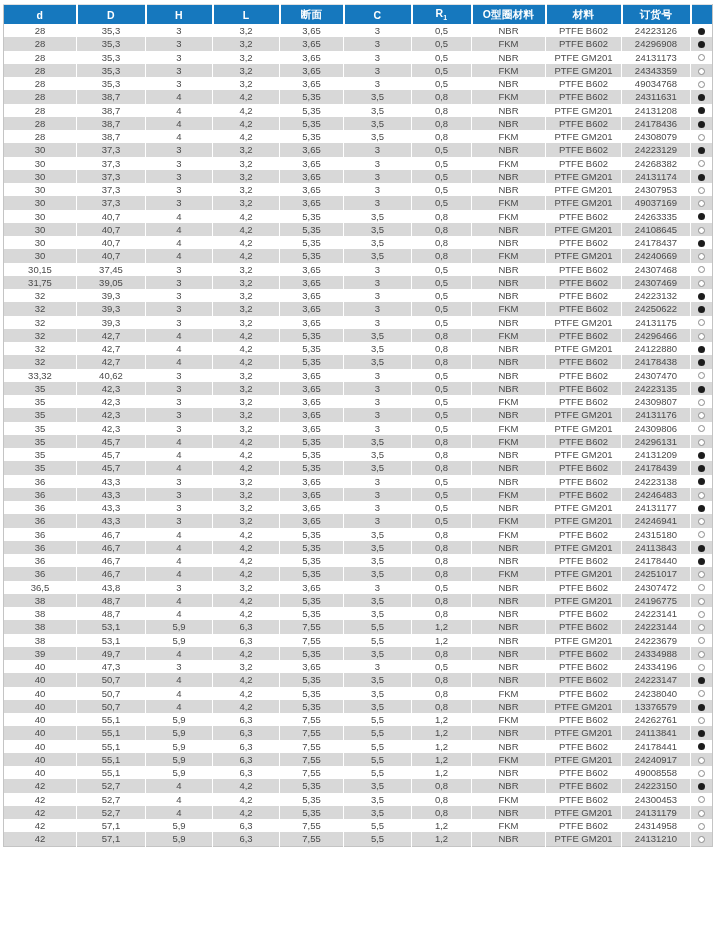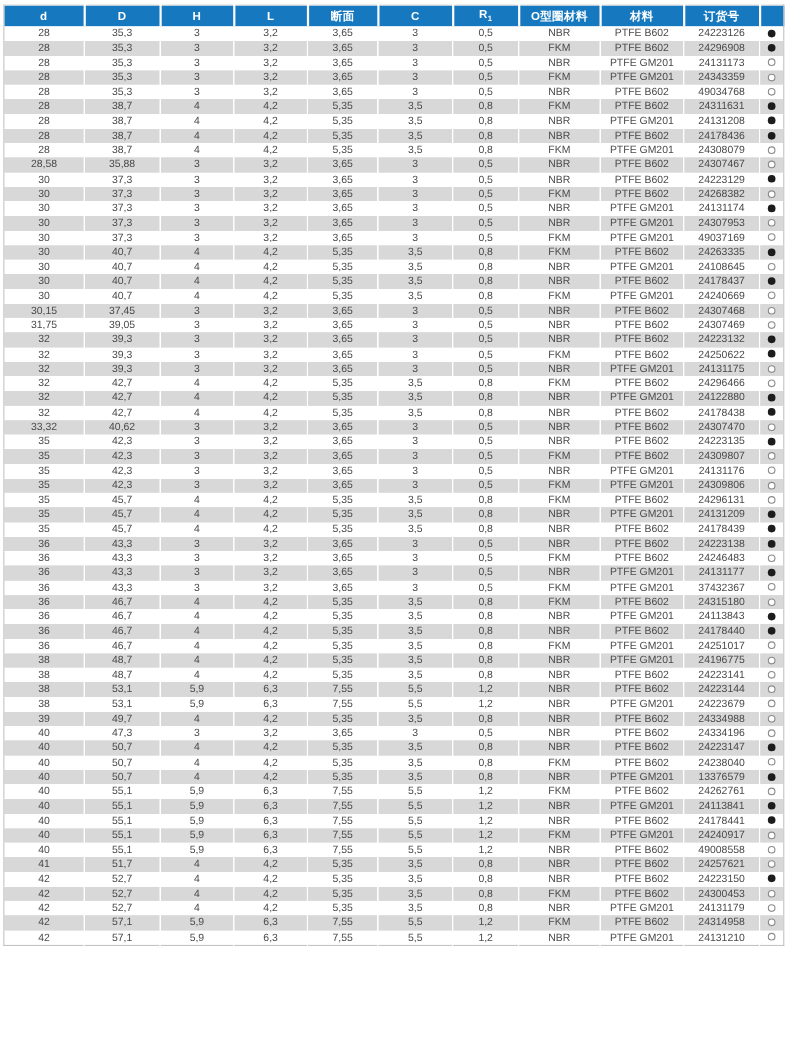--- a/index.html
+++ b/index.html
@@ -203,33 +203,20 @@
           <td>4,2</td>
           <td>5,35</td>
           <td>3,5</td>
           <td>0,8</td>
           <td>FKM</td>
           <td>PTFE GM201</td>
           <td>24308079</td>
           <td><span class="marker open"></span></td>
         </tr>
         <tr>
-          <td>28,58</td>
-          <td>35,88</td>
-          <td>3</td>
-          <td>3,2</td>
-          <td>3,65</td>
-          <td>3</td>
-          <td>0,5</td>
-          <td>NBR</td>
-          <td>PTFE B602</td>
-          <td>24307467</td>
-          <td><span class="marker open"></span></td>
-        </tr>
-        <tr>
           <td>30</td>
           <td>37,3</td>
           <td>3</td>
           <td>3,2</td>
           <td>3,65</td>
           <td>3</td>
           <td>0,5</td>
           <td>NBR</td>
           <td>PTFE B602</td>
           <td>24223129</td>
@@ -589,21 +576,21 @@
         <tr>
           <td>36</td>
           <td>43,3</td>
           <td>3</td>
           <td>3,2</td>
           <td>3,65</td>
           <td>3</td>
           <td>0,5</td>
           <td>FKM</td>
           <td>PTFE GM201</td>
-          <td>37432367</td>
+          <td>24246941</td>
           <td><span class="marker open"></span></td>
         </tr>
         <tr>
           <td>36</td>
           <td>46,7</td>
           <td>4</td>
           <td>4,2</td>
           <td>5,35</td>
           <td>3,5</td>
           <td>0,8</td>
@@ -642,20 +629,33 @@
           <td>36</td>
           <td>46,7</td>
           <td>4</td>
           <td>4,2</td>
           <td>5,35</td>
           <td>3,5</td>
           <td>0,8</td>
           <td>FKM</td>
           <td>PTFE GM201</td>
           <td>24251017</td>
+          <td><span class="marker open"></span></td>
+        </tr>
+        <tr>
+          <td>36,5</td>
+          <td>43,8</td>
+          <td>3</td>
+          <td>3,2</td>
+          <td>3,65</td>
+          <td>3</td>
+          <td>0,5</td>
+          <td>NBR</td>
+          <td>PTFE B602</td>
+          <td>24307472</td>
           <td><span class="marker open"></span></td>
         </tr>
         <tr>
           <td>38</td>
           <td>48,7</td>
           <td>4</td>
           <td>4,2</td>
           <td>5,35</td>
           <td>3,5</td>
           <td>0,8</td>
@@ -827,33 +827,20 @@
           <td>6,3</td>
           <td>7,55</td>
           <td>5,5</td>
           <td>1,2</td>
           <td>NBR</td>
           <td>PTFE B602</td>
           <td>49008558</td>
           <td><span class="marker open"></span></td>
         </tr>
         <tr>
-          <td>41</td>
-          <td>51,7</td>
-          <td>4</td>
-          <td>4,2</td>
-          <td>5,35</td>
-          <td>3,5</td>
-          <td>0,8</td>
-          <td>NBR</td>
-          <td>PTFE B602</td>
-          <td>24257621</td>
-          <td><span class="marker open"></span></td>
-        </tr>
-        <tr>
           <td>42</td>
           <td>52,7</td>
           <td>4</td>
           <td>4,2</td>
           <td>5,35</td>
           <td>3,5</td>
           <td>0,8</td>
           <td>NBR</td>
           <td>PTFE B602</td>
           <td>24223150</td>

